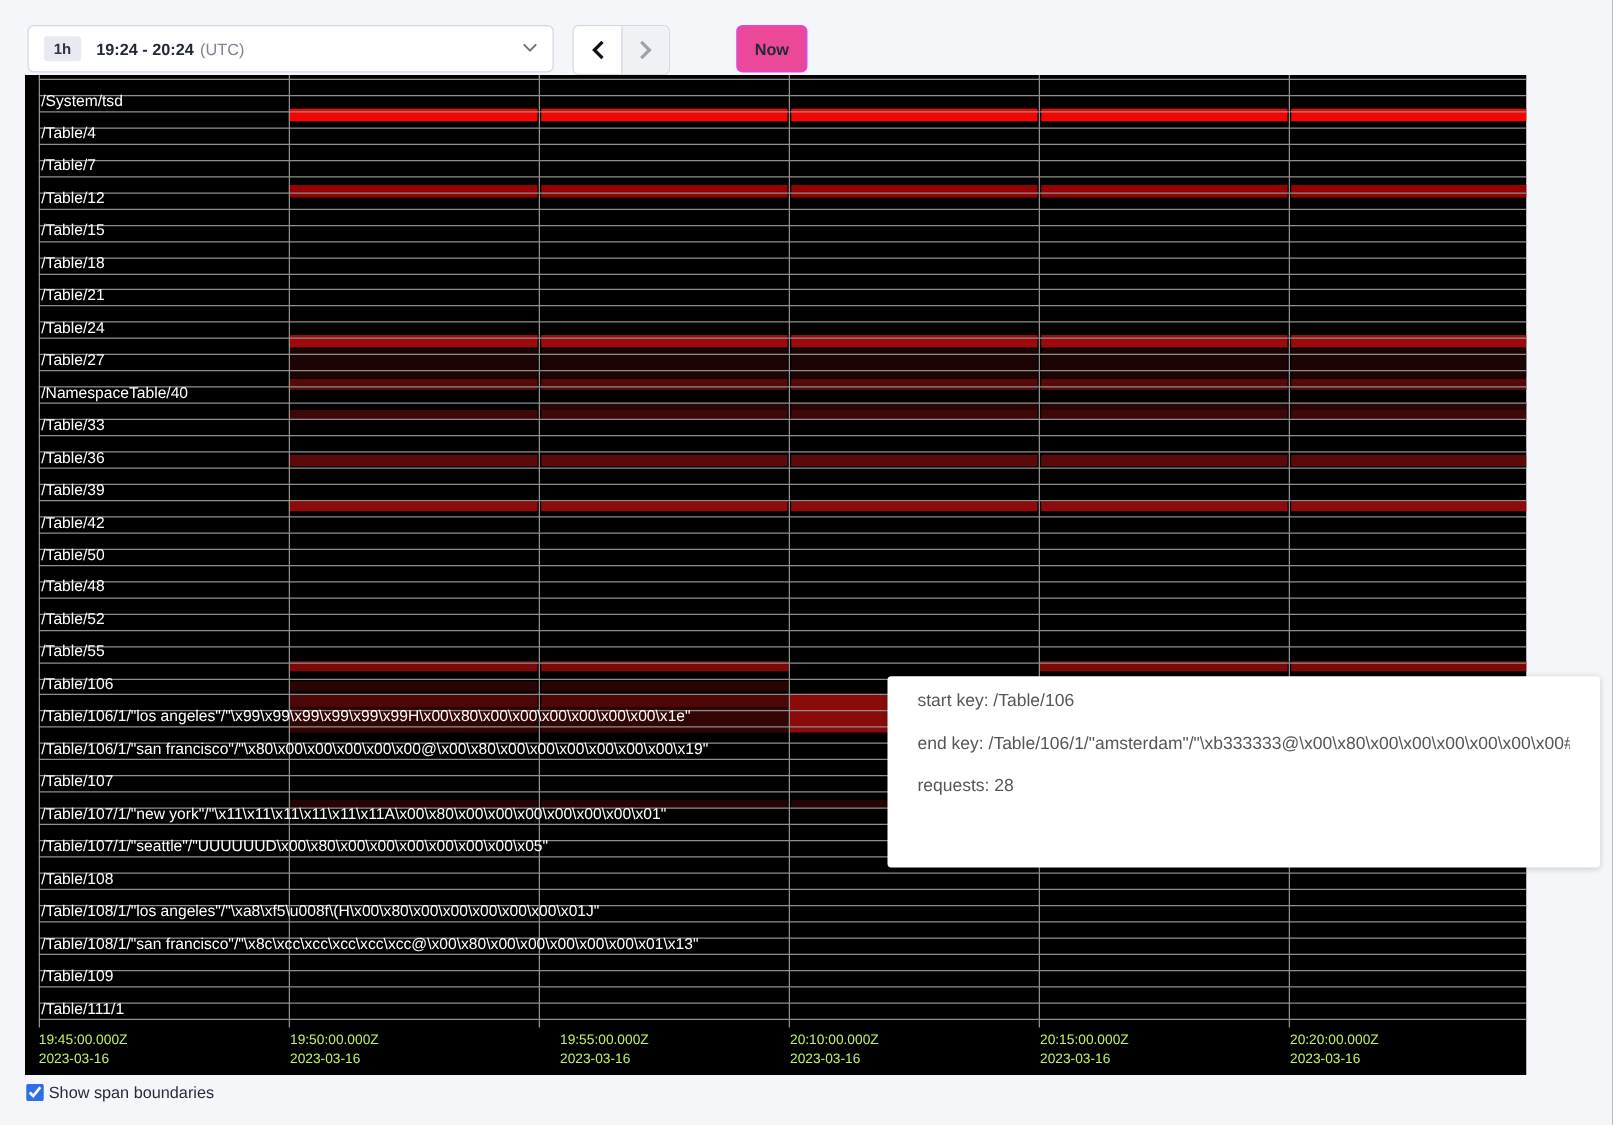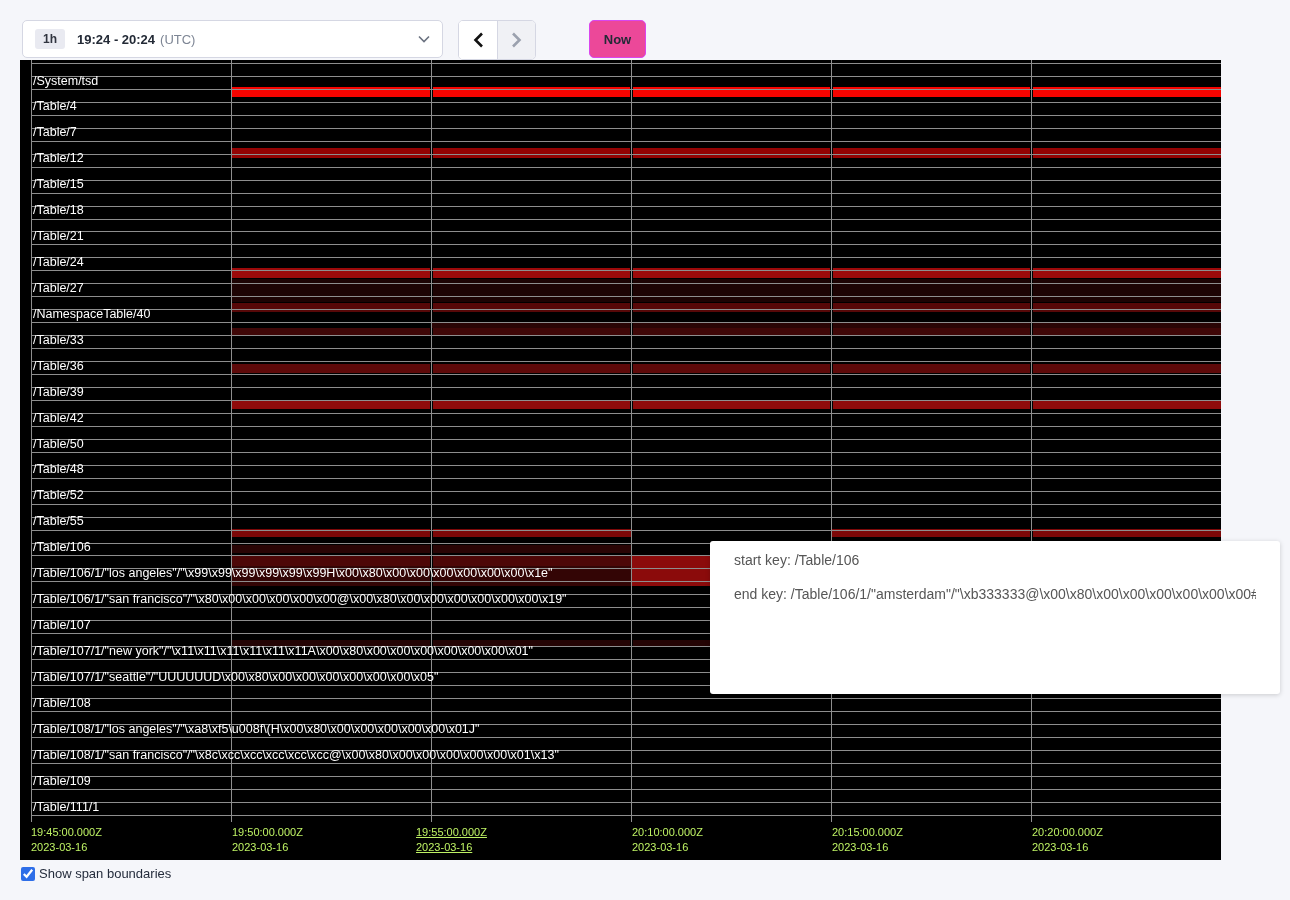--- a/index.html
+++ b/index.html
@@ -224,27 +224,28 @@
     <div class="row-label" style="top: 558.03px;">/Table/107</div>
     <div class="row-label" style="top: 583.96px;">/Table/107/1/"new york"/"\x11\x11\x11\x11\x11\x11A\x00\x80\x00\x00\x00\x00\x00\x00\x01"</div>
     <div class="row-label" style="top: 609.89px;">/Table/107/1/"seattle"/"UUUUUUD\x00\x80\x00\x00\x00\x00\x00\x00\x05"</div>
     <div class="row-label" style="top: 635.82px;">/Table/108</div>
     <div class="row-label" style="top: 661.75px;">/Table/108/1/"los angeles"/"\xa8\xf5\u008f\(H\x00\x80\x00\x00\x00\x00\x00\x01J"</div>
     <div class="row-label" style="top: 687.68px;">/Table/108/1/"san francisco"/"\x8c\xcc\xcc\xcc\xcc\xcc@\x00\x80\x00\x00\x00\x00\x00\x01\x13"</div>
     <div class="row-label" style="top: 713.61px;">/Table/109</div>
     <div class="row-label" style="top: 739.54px;">/Table/111/1</div>
     <div class="x-label" style="left: 11px; top: 765px;">19:45:00.000Z<div>2023-03-16</div></div>
     <div class="x-label" style="left: 212px; top: 765px;">19:50:00.000Z<div>2023-03-16</div></div>
-    <div class="x-label" style="left: 396px; top: 765px; text-decoration: underline;">19:55:00.000Z<div>2023-03-16</div></div>
+    <div class="x-label" style="left: 428px; top: 765px;">19:55:00.000Z<div>2023-03-16</div></div>
     <div class="x-label" style="left: 612px; top: 765px;">20:10:00.000Z<div>2023-03-16</div></div>
     <div class="x-label" style="left: 812px; top: 765px;">20:15:00.000Z<div>2023-03-16</div></div>
     <div class="x-label" style="left: 1012px; top: 765px;">20:20:00.000Z<div>2023-03-16</div></div>
   </div>
 
 <div class="kv-tooltip">
   <div class="tip-line">start key: /Table/106</div>
   <div class="tip-line">end key: /Table/106/1/"amsterdam"/"\xb333333@\x00\x80\x00\x00\x00\x00\x00\x00#"</div>
+  <div class="tip-line">requests: 28</div>
 </div>
 
 <div class="footer">
   <input type="checkbox" id="spanbound" checked="" style="">
   <label for="spanbound">Show span boundaries</label>
 </div>
 
 </body></html>

